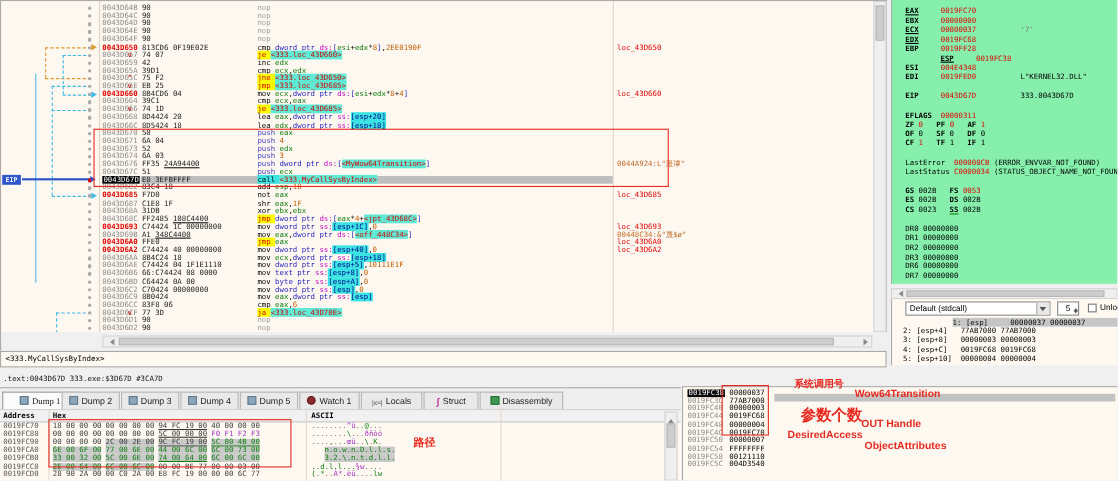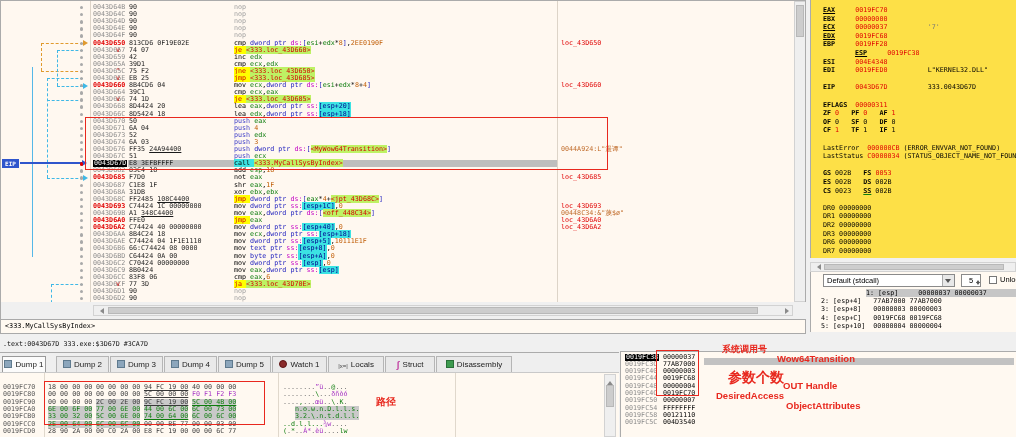--- a/index.html
+++ b/index.html
@@ -19,36 +19,36 @@
   .ddir{position:absolute;left:115px;color:#C00000;}
   .dbytes{position:absolute;left:128px;color:#1A1A1A;}
   .dbytes .u{text-decoration:underline;}
   .dasm{position:absolute;left:233px;}
   .dcmt{position:absolute;left:560px;}
   .c-r{color:#E00000;}
   .c-o{color:#C06A28;}
   .t-m{color:#000;} .t-g{color:#9E9E9E;} .t-r{color:#0E7D0E;} .t-k{color:#2323BF;}
   .t-s{color:#C400C4;} .t-b{color:#2323BF;} .t-n{color:#BF5A00;} .t-p{color:#3C3CC8;}
   .t-jm{background:#FFFF00;color:#D40000;}
-  .t-jy{background:#bef264;color:#D40000;}
+  .t-jy{background:#5eead4;color:#D40000;}
   .t-cm{background:#3BE3E3;color:#000;}
   .t-st{background:#3BE3E3;color:#00008B;}
   .vline{position:absolute;top:0;height:302px;width:0;border-left:1px solid #DDD4C8;}
   
   .jl{position:absolute;}
   .ah{position:absolute;width:0;height:0;border:3px solid transparent;}
   
   .sb{background:#EFEFEF;border:1px solid #D2D2D2;box-sizing:border-box;}
   .sb-thumb{position:absolute;background:#CDCDCD;border:1px solid #B8B8B8;box-sizing:border-box;}
   .tri{position:absolute;width:0;height:0;border:3px solid transparent;}
   
   #info-box{left:0;top:319px;width:806px;height:15px;background:#FFF9F1;border:1px solid #A9A9A9;box-sizing:border-box;font-size:6.8px;line-height:13px;padding-left:4px;color:#000;}
   #status-line{left:3px;top:340px;font-size:6.7px;color:#111;white-space:pre;}
   
-  #regs-pane{left:810px;top:0;width:206px;height:258px;background:#fde047;border-left:1px solid #ABABAB;box-sizing:border-box;overflow:hidden;}
+  #regs-pane{left:810px;top:0;width:206px;height:258px;background:#86efac;border-left:1px solid #ABABAB;box-sizing:border-box;overflow:hidden;}
   .rline{position:absolute;left:12px;white-space:pre;font-size:6.7px;line-height:8.6px;}
   .rg-n{font-weight:bold;color:#000;}
   .rg-nu{font-weight:bold;color:#000;text-decoration:underline;}
   .rg-nsu{font-weight:bold;color:#000;text-decoration:underline;text-decoration-color:#0E7D0E;}
   .rg-v{color:#E00000;}
   .rg-b{color:#000;}
   .rg-c{color:#777;}
   
   #args-pane{left:810px;top:272px;width:206px;height:60px;background:#FFF9F1;border-left:1px solid #ABABAB;box-sizing:border-box;}
   .argrow{position:absolute;left:10px;width:194px;height:8.2px;font-size:6.7px;line-height:8.2px;white-space:pre;color:#000;}
@@ -247,32 +247,37 @@
     <div id="arg-rows">
         <div class="argrow argsel" style="top: 17px;">1: [esp]     00000037 00000037</div>
         <div class="argrow" style="top: 25.2px;">2: [esp+4]   77AB7000 77AB7000</div>
         <div class="argrow" style="top: 33.4px;">3: [esp+8]   00000003 00000003</div>
         <div class="argrow" style="top: 41.6px;">4: [esp+C]   0019FC68 0019FC68</div>
         <div class="argrow" style="top: 49.8px;">5: [esp+10]  00000004 00000004</div>
       </div>
   </div>
 
   <div id="bottom-tabs" class="abs">
-      <div class="tab active" style="left: 2px; width: 44px;"><span class="ti ti-dump"></span><span>Dump 1</span></div>
+      <div class="tab active" style="left: 2px; width: 69px; font-family: Liberation Serif, serif;"><span class="ti ti-dump"></span><span>Dump 1</span></div>
       <div class="tab" style="left: 56px; width: 53px;"><span class="ti ti-dump"></span><span>Dump 2</span></div>
       <div class="tab" style="left: 110px; width: 53px;"><span class="ti ti-dump"></span><span>Dump 3</span></div>
       <div class="tab" style="left: 164px; width: 53px;"><span class="ti ti-dump"></span><span>Dump 4</span></div>
       <div class="tab" style="left: 218px; width: 53px;"><span class="ti ti-dump"></span><span>Dump 5</span></div>
       <div class="tab" style="left: 272px; width: 55px;"><span class="ti ti-watch"></span><span>Watch 1</span></div>
       <div class="tab" style="left: 328px; width: 56px;"><span class="ti ti-locals">|x=|</span><span>Locals</span></div>
       <div class="tab" style="left: 385px; width: 50px;"><span class="ti ti-struct">ʃ</span><span>Struct</span></div>
       <div class="tab" style="left: 436px; width: 76px;"><span class="ti ti-disasm"></span><span>Disassembly</span></div>
     </div>
 
   <div id="dump-pane" class="abs">
+    <div id="dump-header">
+      <span style="left:3px;">Address</span>
+      <span style="left:48px;">Hex</span>
+      <span style="left:283px;">ASCII</span>
+    </div>
     <div class="dvl" style="left:44px;"></div>
     <div class="dvl" style="left:278px;"></div>
     <div class="dvl" style="left:455px;"></div>
     <div id="dump-rows">
         <div class="dmp-row" style="top: 11px;"><span class="dmp-addr">0019FC70</span><span class="hxg" style="left: 48px;">18 00 00 00</span><span class="hxg" style="left: 96px;">00 00 00 00</span><span class="hxg hx-u" style="left: 144px;">94 FC 19 00</span><span class="hxg" style="left: 192px;">40 00 00 00</span><span class="dmp-ascii"><span class="as-d">........</span><span class="as-p">”ü</span><span class="as-d">..</span><span class="as-g">@</span><span class="as-d">...</span></span></div>
         <div class="dmp-row" style="top: 18.3px;"><span class="dmp-addr">0019FC80</span><span class="hxg" style="left: 48px;">00 00 00 00</span><span class="hxg" style="left: 96px;">00 00 00 00</span><span class="hxg hx-u" style="left: 144px;">5C 00 00 00</span><span class="hxg hx-p" style="left: 192px;">F0 F1 F2 F3</span><span class="dmp-ascii"><span class="as-d">........</span><span class="as-g">\</span><span class="as-d">...</span><span class="as-p">ðñòó</span></span></div>
         <div class="dmp-row" style="top: 25.6px;"><span class="dmp-addr">0019FC90</span><span class="hxg" style="left: 48px;">00 00 00 00</span><span class="hxg hx-bg" style="left: 96px;">2C 00 2E 00</span><span class="hxg hx-bg hx-u" style="left: 144px;">9C FC 19 00</span><span class="hxg hx-g hx-bg hx-u" style="left: 192px;">5C 00 4B 00</span><span class="dmp-ascii"><span class="as-d">....</span><span class="as-g">,</span><span class="as-d">...</span><span class="as-p">œü</span><span class="as-d">..</span><span class="as-g">\</span><span class="as-d">.</span><span class="as-g">K</span><span class="as-d">.</span></span></div>
         <div class="dmp-row" style="top: 32.9px;"><span class="dmp-addr">0019FCA0</span><span class="hxg hx-g hx-bg" style="left: 48px;">6E 00 6F 00</span><span class="hxg hx-g hx-bg" style="left: 96px;">77 00 6E 00</span><span class="hxg hx-g hx-bg" style="left: 144px;">44 00 6C 00</span><span class="hxg hx-g hx-bg" style="left: 192px;">6C 00 73 00</span><span class="dmp-ascii as-bg"><span class="as-g">n.o.w.n.D.l.l.s.</span></span></div>
         <div class="dmp-row" style="top: 40.2px;"><span class="dmp-addr">0019FCB0</span><span class="hxg hx-g hx-bg" style="left: 48px;">33 00 32 00</span><span class="hxg hx-g hx-bg" style="left: 96px;">5C 00 6E 00</span><span class="hxg hx-g hx-bg hx-u" style="left: 144px;">74 00 64 00</span><span class="hxg hx-g hx-bg" style="left: 192px;">6C 00 6C 00</span><span class="dmp-ascii as-bg"><span class="as-g">3.2.\.n.t.d.l.l.</span></span></div>
         <div class="dmp-row" style="top: 47.5px;"><span class="dmp-addr">0019FCC0</span><span class="hxg hx-g hx-bg" style="left: 48px;">2E 00 64 00</span><span class="hxg hx-g hx-bg" style="left: 96px;">6C 00 6C 00</span><span class="hxg" style="left: 144px;">00 00 BE 77</span><span class="hxg" style="left: 192px;">00 00 03 00</span><span class="dmp-ascii"><span class="as-g">..d.l.l...</span><span class="as-p">¾w</span><span class="as-d">....</span></span></div>

